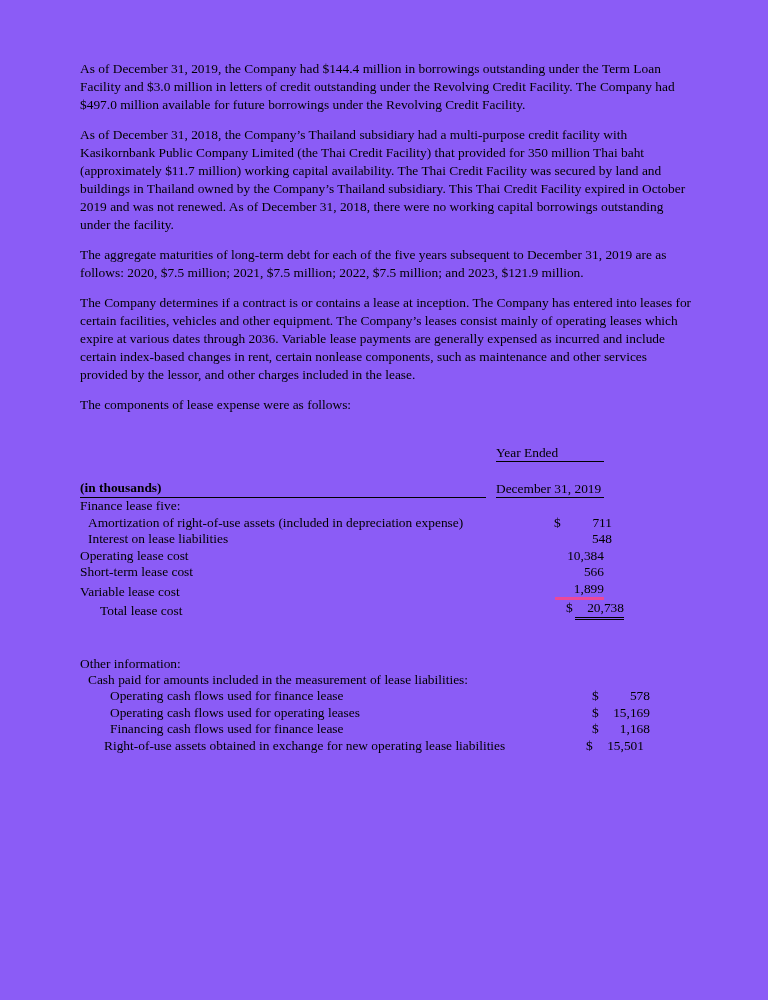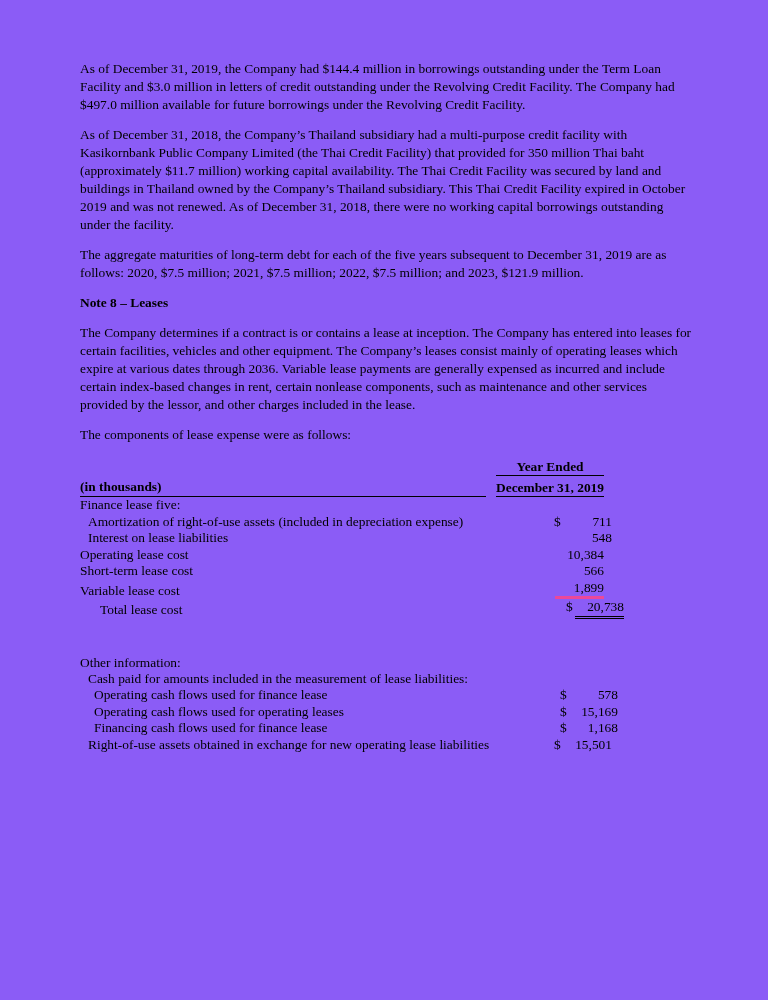--- a/index.html
+++ b/index.html
@@ -31,24 +31,25 @@
   
   .fin-table { margin-top: 14px; }
   .trow { display: flex; align-items: flex-end; }
   .tlabel {
     width: 406px;
     line-height: 16.5px;
   }
   .tspacer { width: 10px; }
   .tval-head {
     width: 108px;
-    text-align: center;
-    font-weight: bold;
+    text-align: left;
+    font-weight: normal;
     line-height: 17px;
     border-bottom: 1px solid #000;
+    margin-top: 16px;
   }
   .thead-row1 .tlabel { border-bottom: none; }
   .thead-row2 { margin-top: 2px; }
   .thead-row2 .tlabel {
     border-bottom: 1px solid #000;
     font-weight: bold;
     line-height: 18px;
   }
   .tval {
     width: 108px;
@@ -60,41 +61,40 @@
   .num { width: 49px; text-align: right; }
   .rule-bottom { border-bottom: 3px solid #ec4899; }
   .rule-double { border-bottom: 3px double #000; }
   .ind1 { padding-left: 8px; }
   .ind2 { padding-left: 20px; }
   .oind1 { padding-left: 8px; }
   .oind2 { padding-left: 14px; }
 
   
   .other-block { margin-top: 36px; }
-  .other-block .tlabel, .other-block .tval { line-height: 16.4px; }
+  .other-block .tlabel, .other-block .tval { line-height: 16.4px; margin-left: 16px; }
   .full-label { width: 524px; line-height: 16.4px; }
 
   .page-number {
     position: absolute;
     left: 0; top: 936px;
     width: 768px;
     text-align: center;
     font-size: 13px;
   }
 </style>
 </head>
 <body>
 
 <div class="sheet">
   <div class="content">
 
     <p class="body-para">As of December 31, 2019, the Company had $144.4 million in borrowings outstanding under the Term Loan Facility and $3.0 million in letters of credit outstanding under the Revolving Credit Facility. The Company had $497.0 million available for future borrowings under the Revolving Credit Facility.</p>
     <p class="body-para">As of December 31, 2018, the Company’s Thailand subsidiary had a multi-purpose credit facility with Kasikornbank Public Company Limited (the Thai Credit Facility) that provided for 350 million Thai baht (approximately $11.7 million) working capital availability. The Thai Credit Facility was secured by land and buildings in Thailand owned by the Company’s Thailand subsidiary. This Thai Credit Facility expired in October 2019 and was not renewed. As of December 31, 2018, there were no working capital borrowings outstanding under the facility.</p>
     <p class="body-para">The aggregate maturities of long-term debt for each of the five years subsequent to December 31, 2019 are as follows: 2020, $7.5 million; 2021, $7.5 million; 2022, $7.5 million; and 2023, $121.9 million.</p>
-    <p class="body-para bold">Note 8 – Leases</p>
     <p class="body-para">The Company determines if a contract is or contains a lease at inception. The Company has entered into leases for certain facilities, vehicles and other equipment. The Company’s leases consist mainly of operating leases which expire at various dates through 2036. Variable lease payments are generally expensed as incurred and include certain index-based changes in rent, certain nonlease components, such as maintenance and other services provided by the lessor, and other charges included in the lease.</p>
     <p class="body-para">The components of lease expense were as follows:</p>
 
     <div class="fin-table">
 
       <div class="trow thead-row1">
         <div class="tlabel"></div>
         <div class="tspacer"></div>
         <div class="tval-head">Year Ended</div>
       </div>

